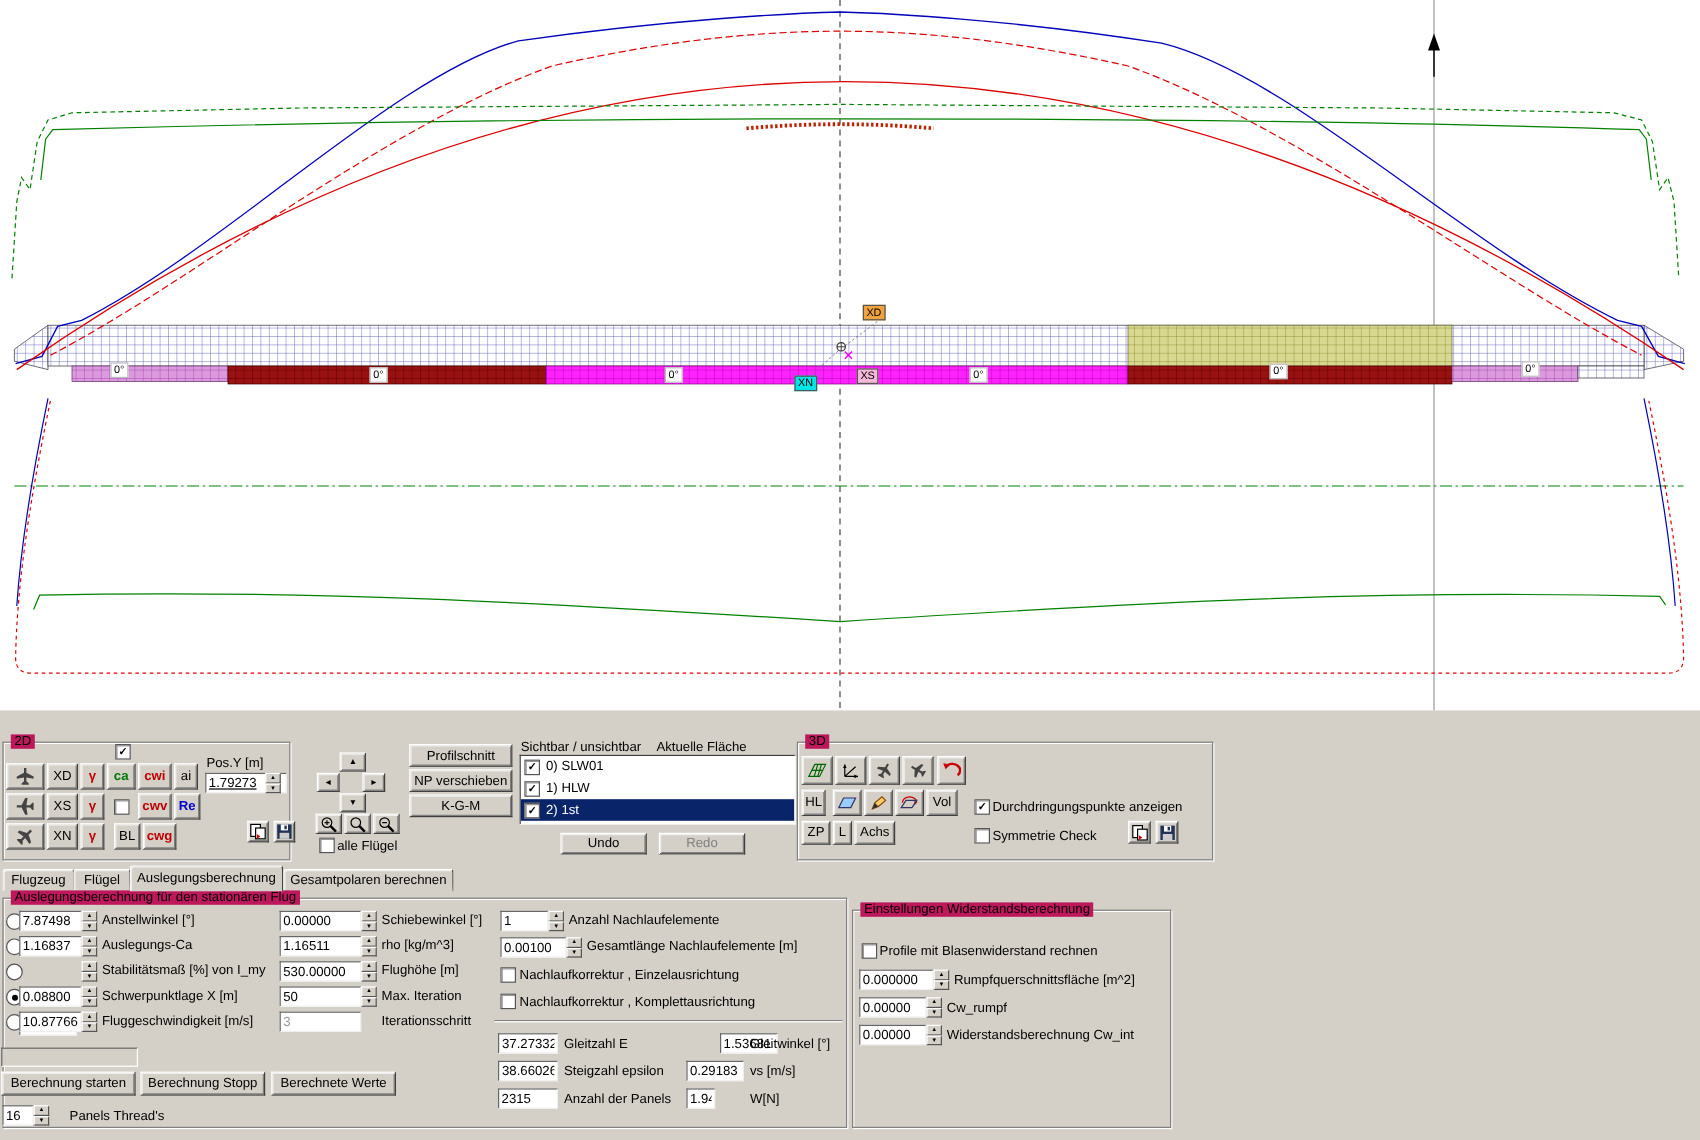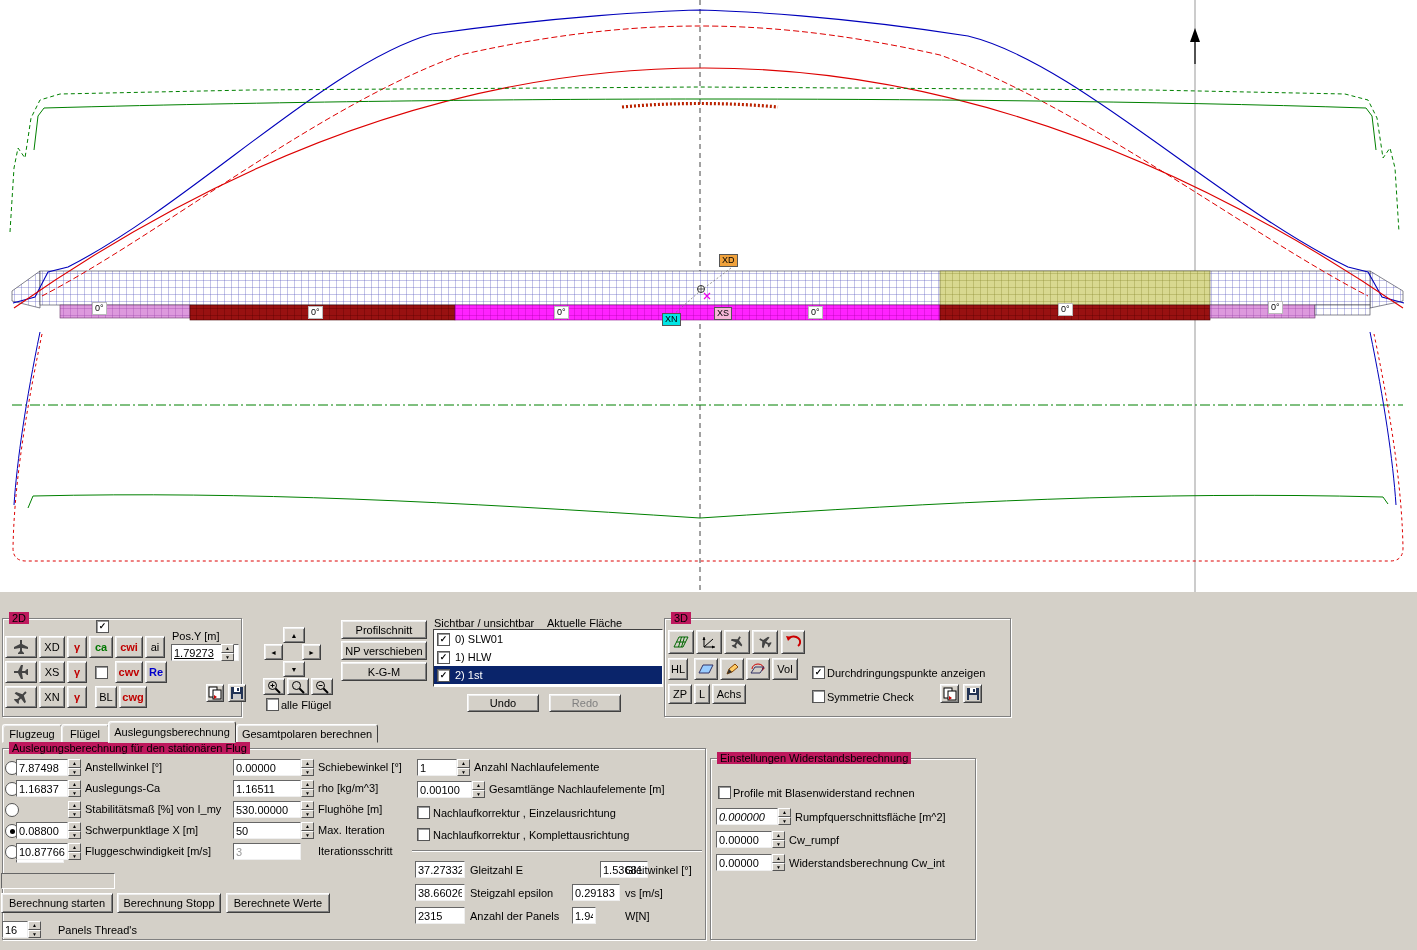--- a/index.html
+++ b/index.html
@@ -467,21 +467,21 @@
       <i class="sb">▼</i>
     </span>
   <span class="lbl" style="left:58px;top:924px">Panels Thread's</span>
 
   <div class="gbox" style="left:710px;top:758px;width:264px;height:180px">
     <span class="glabel">Einstellungen Widerstandsberechnung</span>
   </div>
   <span class="chk" style="position:absolute;left:718px;top:786px"></span>
   <span class="lbl" style="left:733px;top:787px">Profile mit Blasenwiderstand rechnen</span>
 
-  <input class="field" style="left: 716px; top: 808px; width: 62px; font-style: italic;" readonly="" value="0.000000">
+  <input class="field" style="left: 716px; top: 808px; width: 62px;" readonly="" value="0.000000">
   <span class="spin" style="left:778px;top:808px">
       <i class="sb">▲</i>
       <i class="sb">▼</i>
     </span>
   <span class="lbl" style="left:795px;top:811px">Rumpfquerschnittsfläche [m^2]</span>
 
   <input class="field" style="left: 716px; top: 831px; width: 56px;" readonly="" value="0.00000">
   <span class="spin" style="left:772px;top:831px">
       <i class="sb">▲</i>
       <i class="sb">▼</i>

